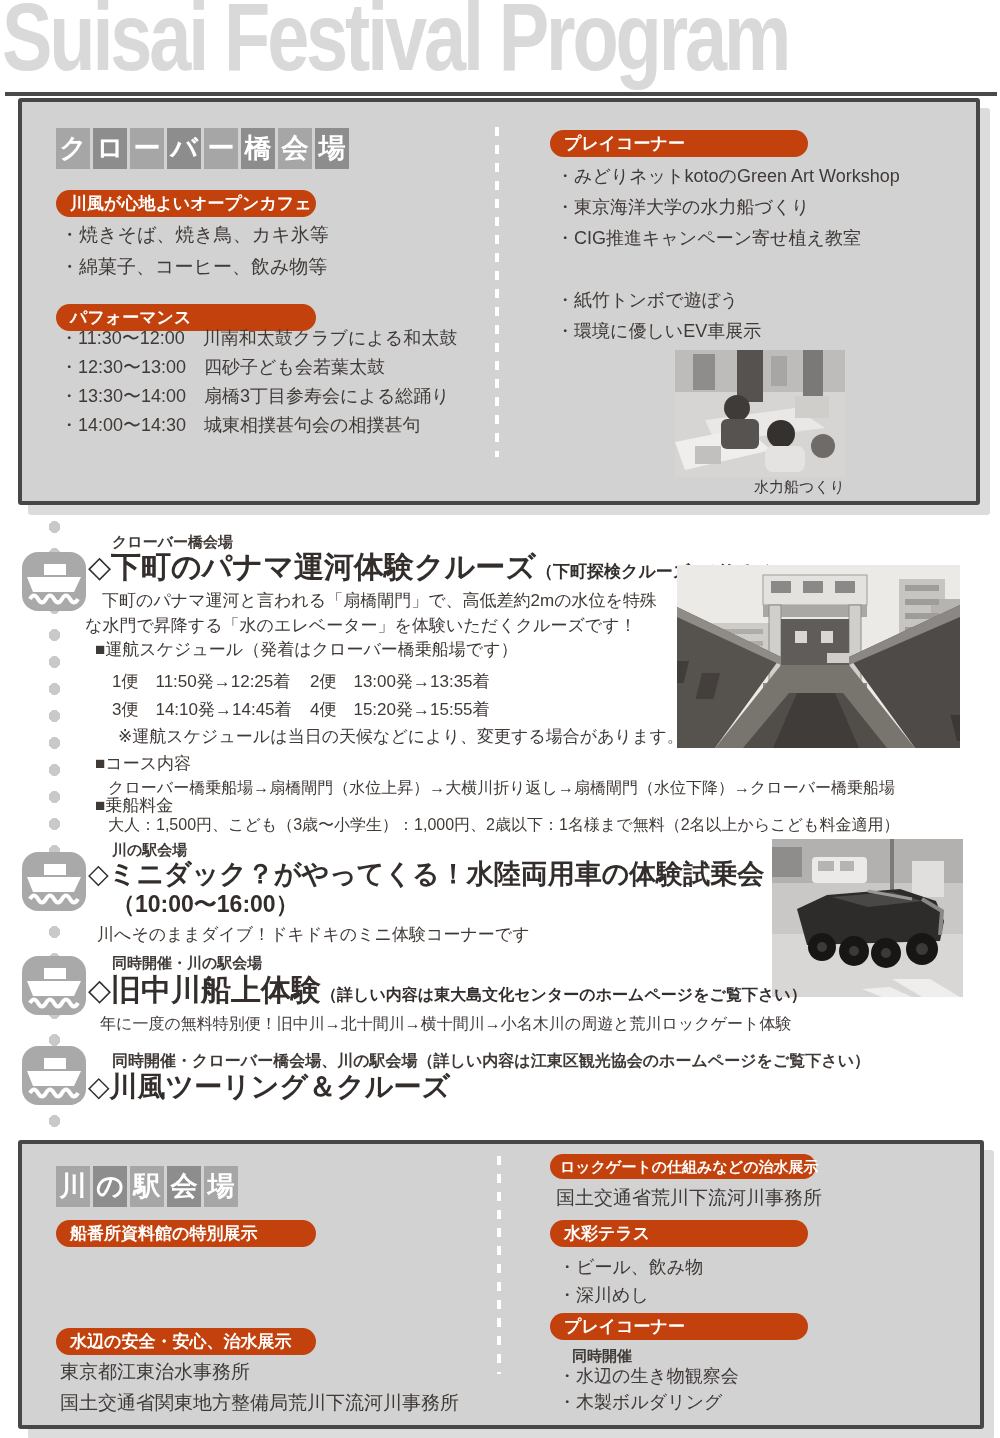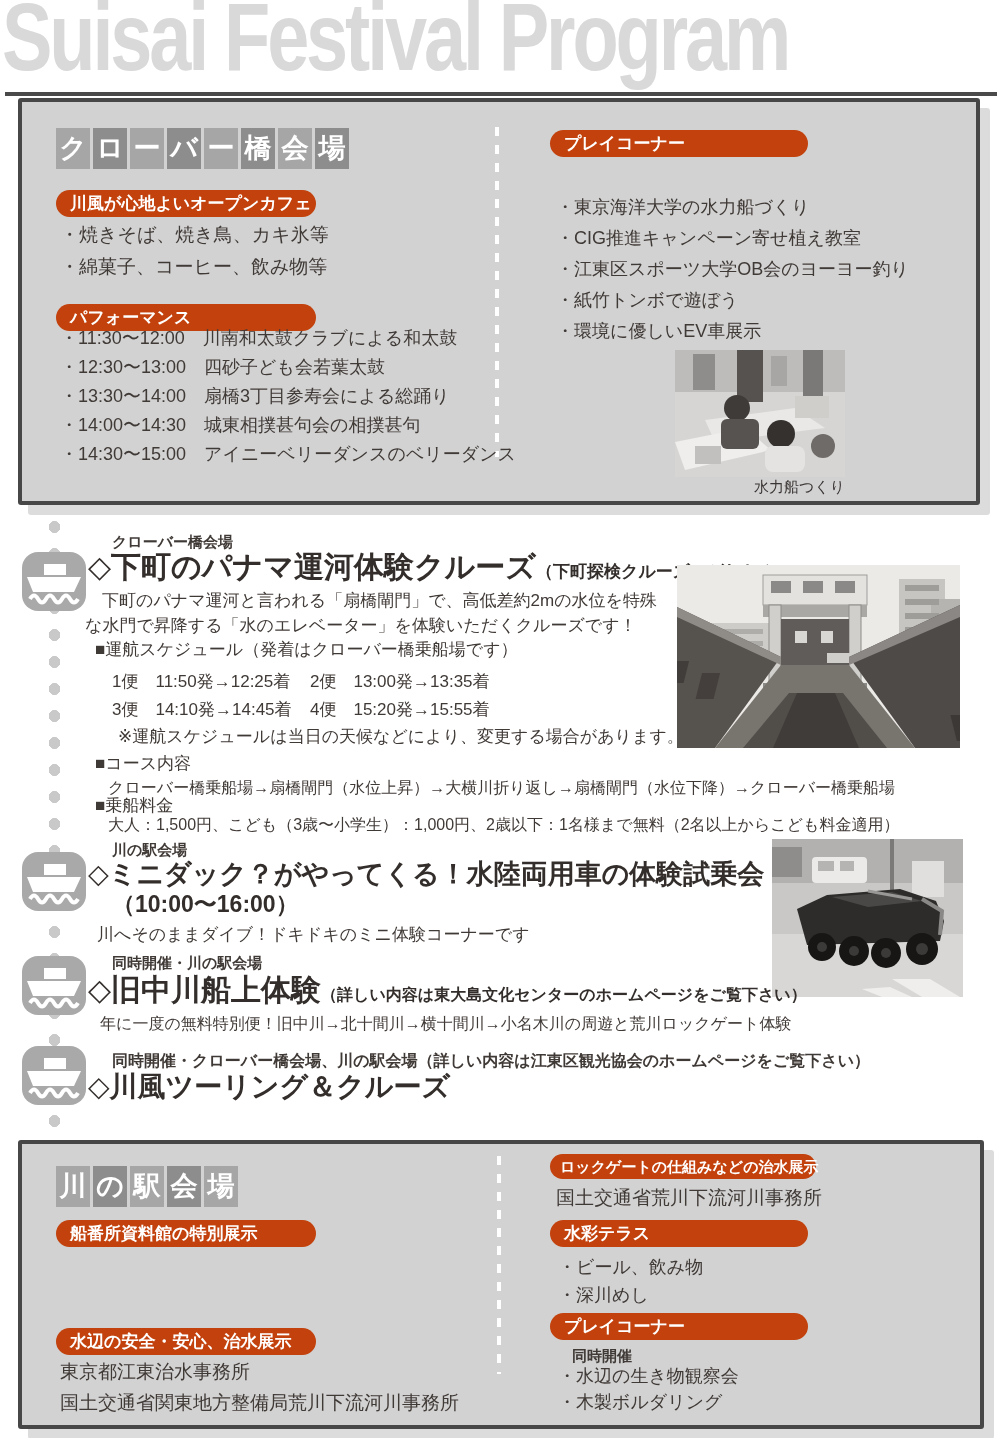--- a/index.html
+++ b/index.html
@@ -57,26 +57,25 @@
 
   <div class="abs pill" style="left:56px;top:190px;width:260px;">川風が心地よいオープンカフェ</div>
   <div class="abs t19 nw" style="left:60px;top:224px;">・焼きそば、焼き鳥、カキ氷等</div>
   <div class="abs t19 nw" style="left:60px;top:256px;">・綿菓子、コーヒー、飲み物等</div>
 
   <div class="abs pill" style="left:56px;top:304px;width:260px;">パフォーマンス</div>
   <div class="abs t18 nw" style="left:60px;top:328px;">・11:30〜12:00　川南和太鼓クラブによる和太鼓</div>
   <div class="abs t18 nw" style="left:60px;top:357px;">・12:30〜13:00　四砂子ども会若葉太鼓</div>
   <div class="abs t18 nw" style="left:60px;top:386px;">・13:30〜14:00　扇橋3丁目参寿会による総踊り</div>
   <div class="abs t18 nw" style="left:60px;top:415px;">・14:00〜14:30　城東相撲甚句会の相撲甚句</div>
-  <div class="abs t18 nw" style="left:60px;top:444px;">・14:30〜15:00　アイニーベリーダンスのベリーダンス</div>
 
   <div class="abs pill" style="left:550px;top:130px;width:258px;">プレイコーナー</div>
+  <div class="abs t18 nw" style="left:556px;top:166px;">・みどりネットkotoのGreen Art Workshop</div>
   <div class="abs t18 nw" style="left:556px;top:197px;">・東京海洋大学の水力船づくり</div>
   <div class="abs t18 nw" style="left:556px;top:228px;">・CIG推進キャンペーン寄せ植え教室</div>
-  <div class="abs t18 nw" style="left:556px;top:259px;">・江東区スポーツ大学OB会のヨーヨー釣り</div>
   <div class="abs t18 nw" style="left:556px;top:290px;">・紙竹トンボで遊ぼう</div>
   <div class="abs t18 nw" style="left:556px;top:321px;">・環境に優しいEV車展示</div>
 
   <svg class="abs photo" style="left:675px;top:350px;" width="170" height="127" viewBox="0 0 170 127">
     <rect width="170" height="127" fill="#d6d5d3"></rect>
     <rect y="0" width="170" height="42" fill="#bdbcba"></rect>
     <rect x="18" y="4" width="22" height="36" fill="#8f8d8b"></rect>
     <rect x="62" y="0" width="26" height="52" fill="#55524f"></rect>
     <rect x="96" y="6" width="16" height="30" fill="#a8a6a4"></rect>
     <rect x="128" y="0" width="20" height="46" fill="#7b7977"></rect>

